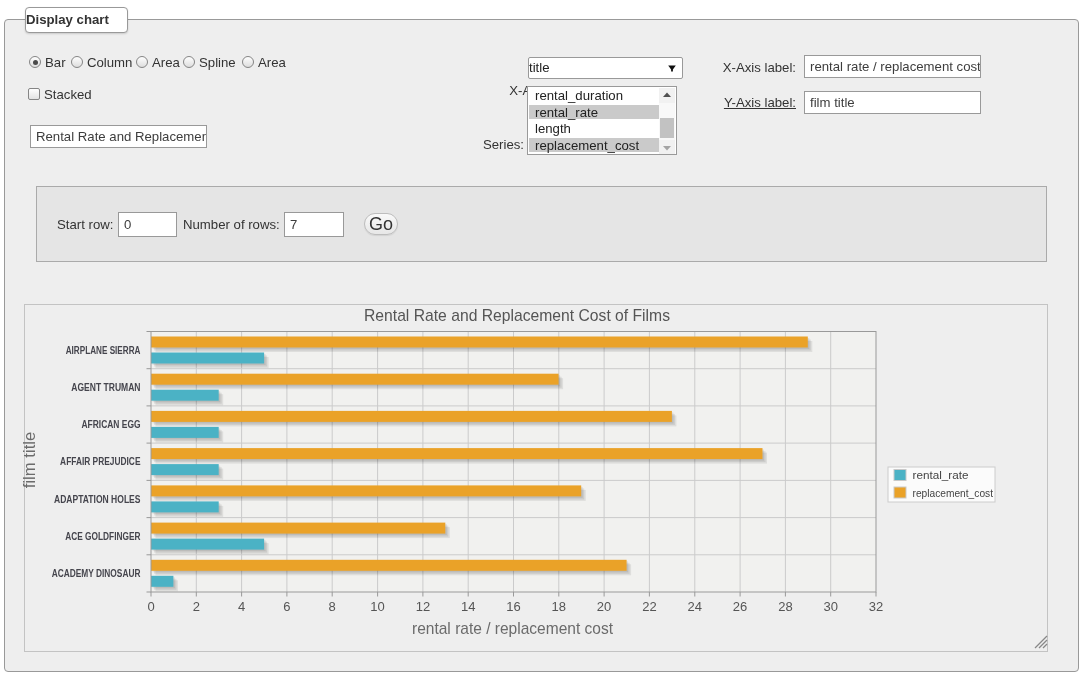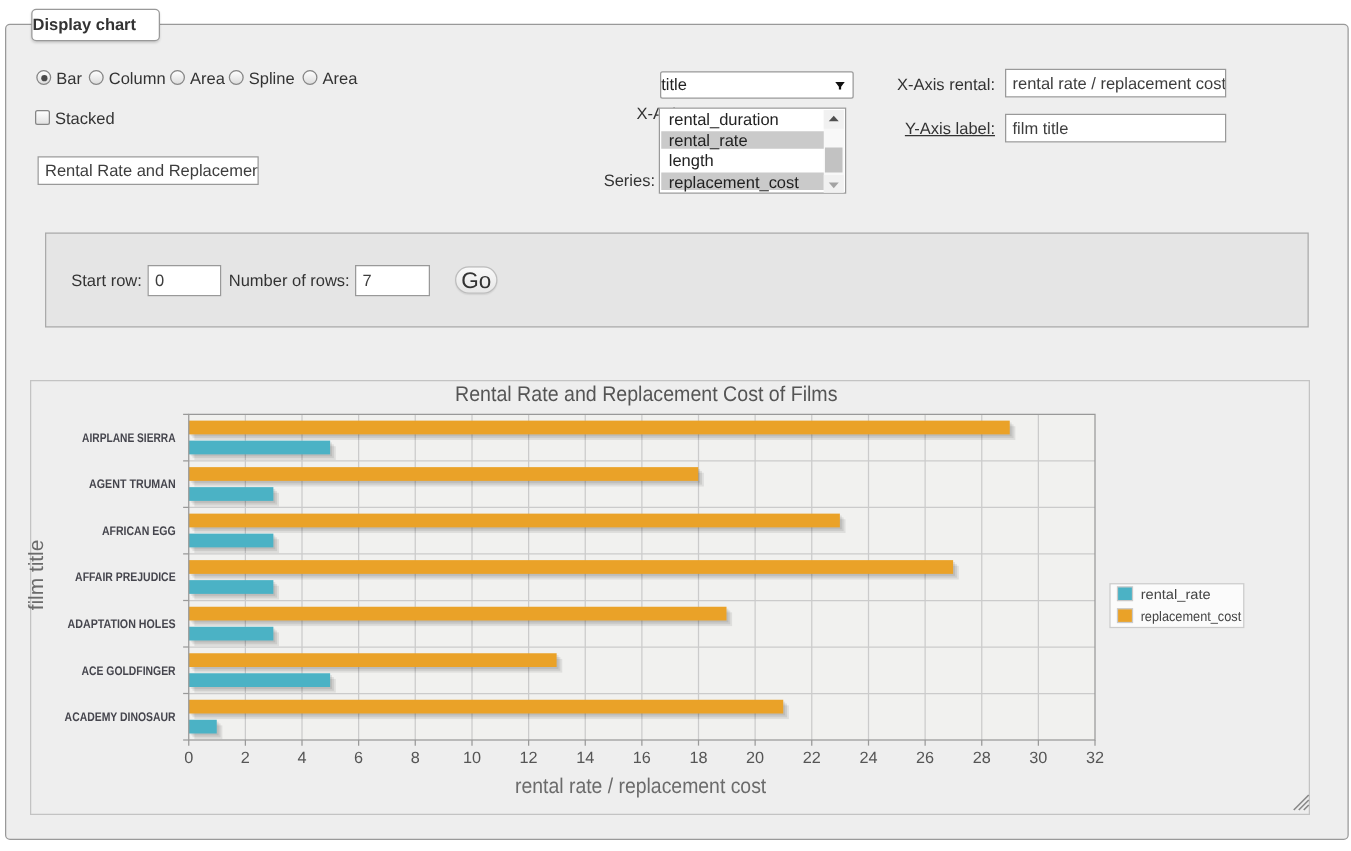--- a/index.html
+++ b/index.html
@@ -57,21 +57,21 @@
     <div class="sbtn" style="top:0;"><svg width="16" height="15">
           <path d="M4 9 L8 4.5 L12 9 Z" fill="#505050"></path>
         </svg></div>
     <div class="sthumb"></div>
     <div class="sbtn" style="bottom:0;top:auto;"><svg width="16" height="15">
           <path d="M4 6 L8 10.5 L12 6 Z" fill="#a3a3a3"></path>
         </svg></div>
   </div>
 </div>
 
-<div class="abs lbl" style="right:285px;top:60px;">X-Axis rental:</div>
+<div class="abs lbl" style="right:285px;top:60px;">X-Axis label:</div>
 <div class="abs ti" style="left:804px;top:55px;width:177px;height:23px;">rental rate / replacement cost</div>
 <div class="abs lbl" style="right:285px;top:95px;text-decoration:underline;">Y-Axis label:</div>
 <div class="abs ti" style="left:804px;top:91px;width:177px;height:23px;">film title</div>
 
 <div class="abs panel"></div>
 <div class="abs lbl" style="left:57px;top:217px;">Start row:</div>
 <div class="abs ti" style="left:118px;top:212px;width:59px;height:25px;line-height:23px;">0</div>
 <div class="abs lbl" style="left:183px;top:217px;">Number of rows:</div>
 <div class="abs ti" style="left:284px;top:212px;width:60px;height:25px;line-height:23px;">7</div>
 <div class="abs gobtn">Go</div>

